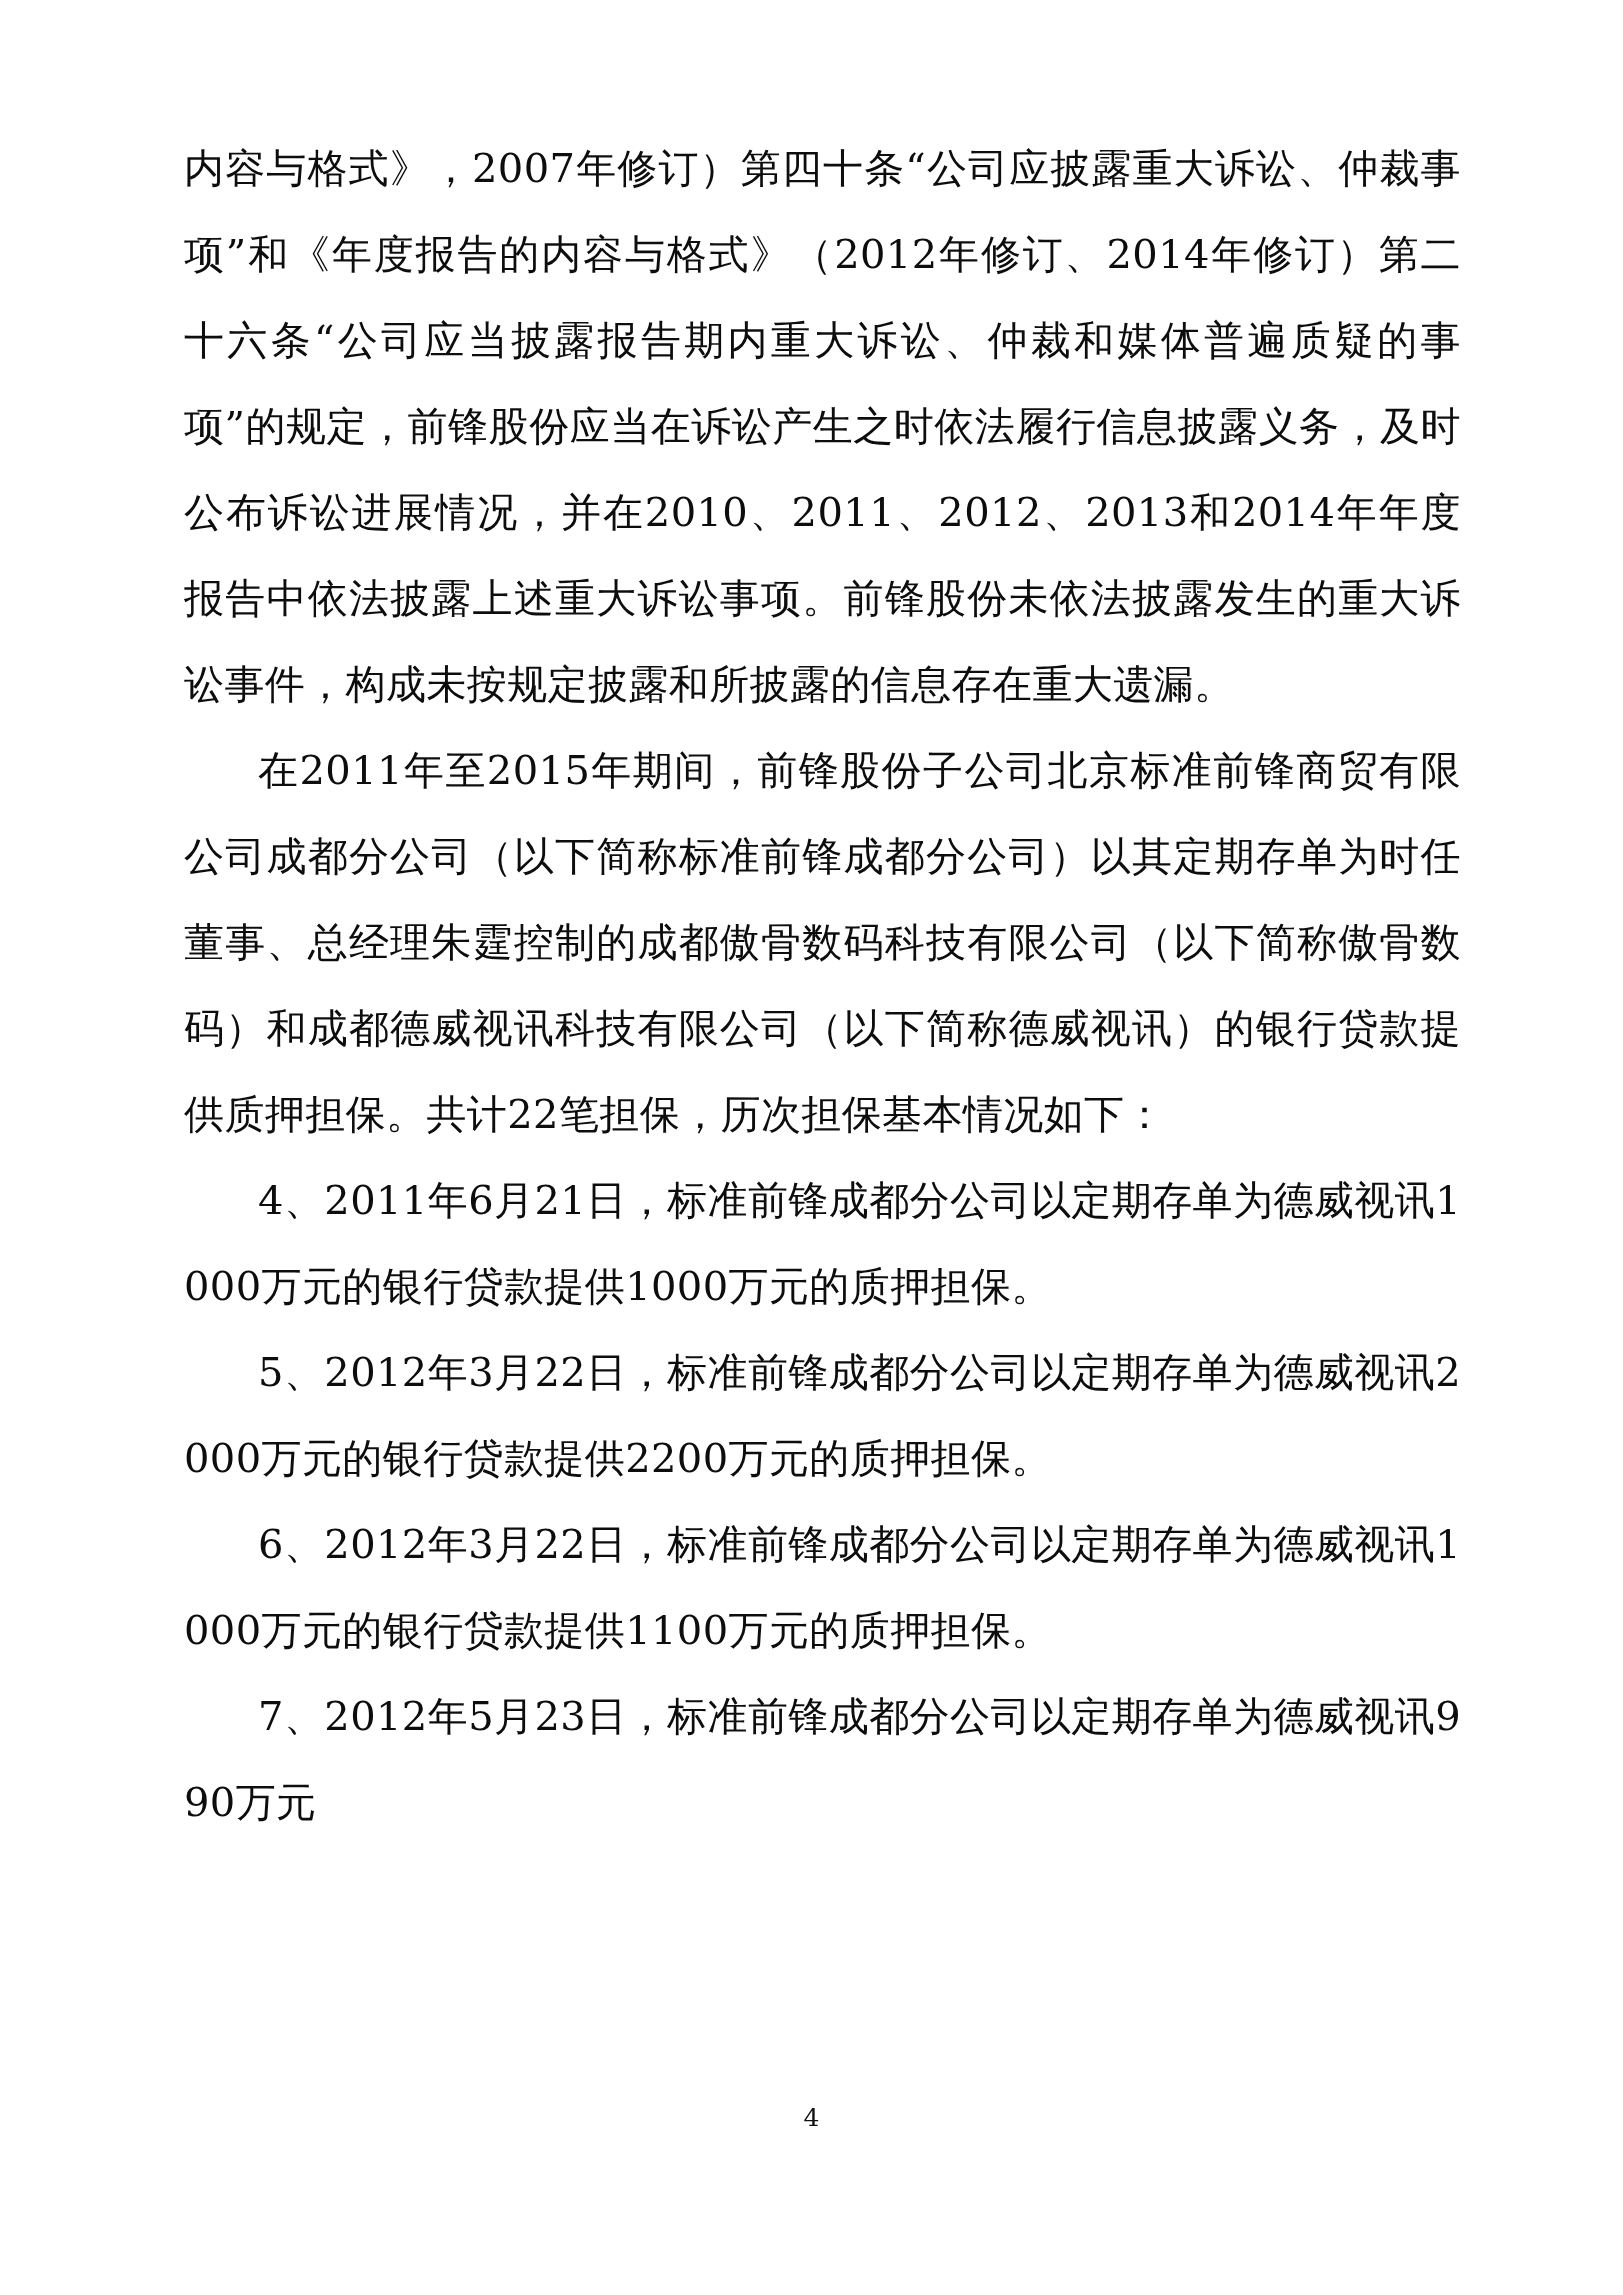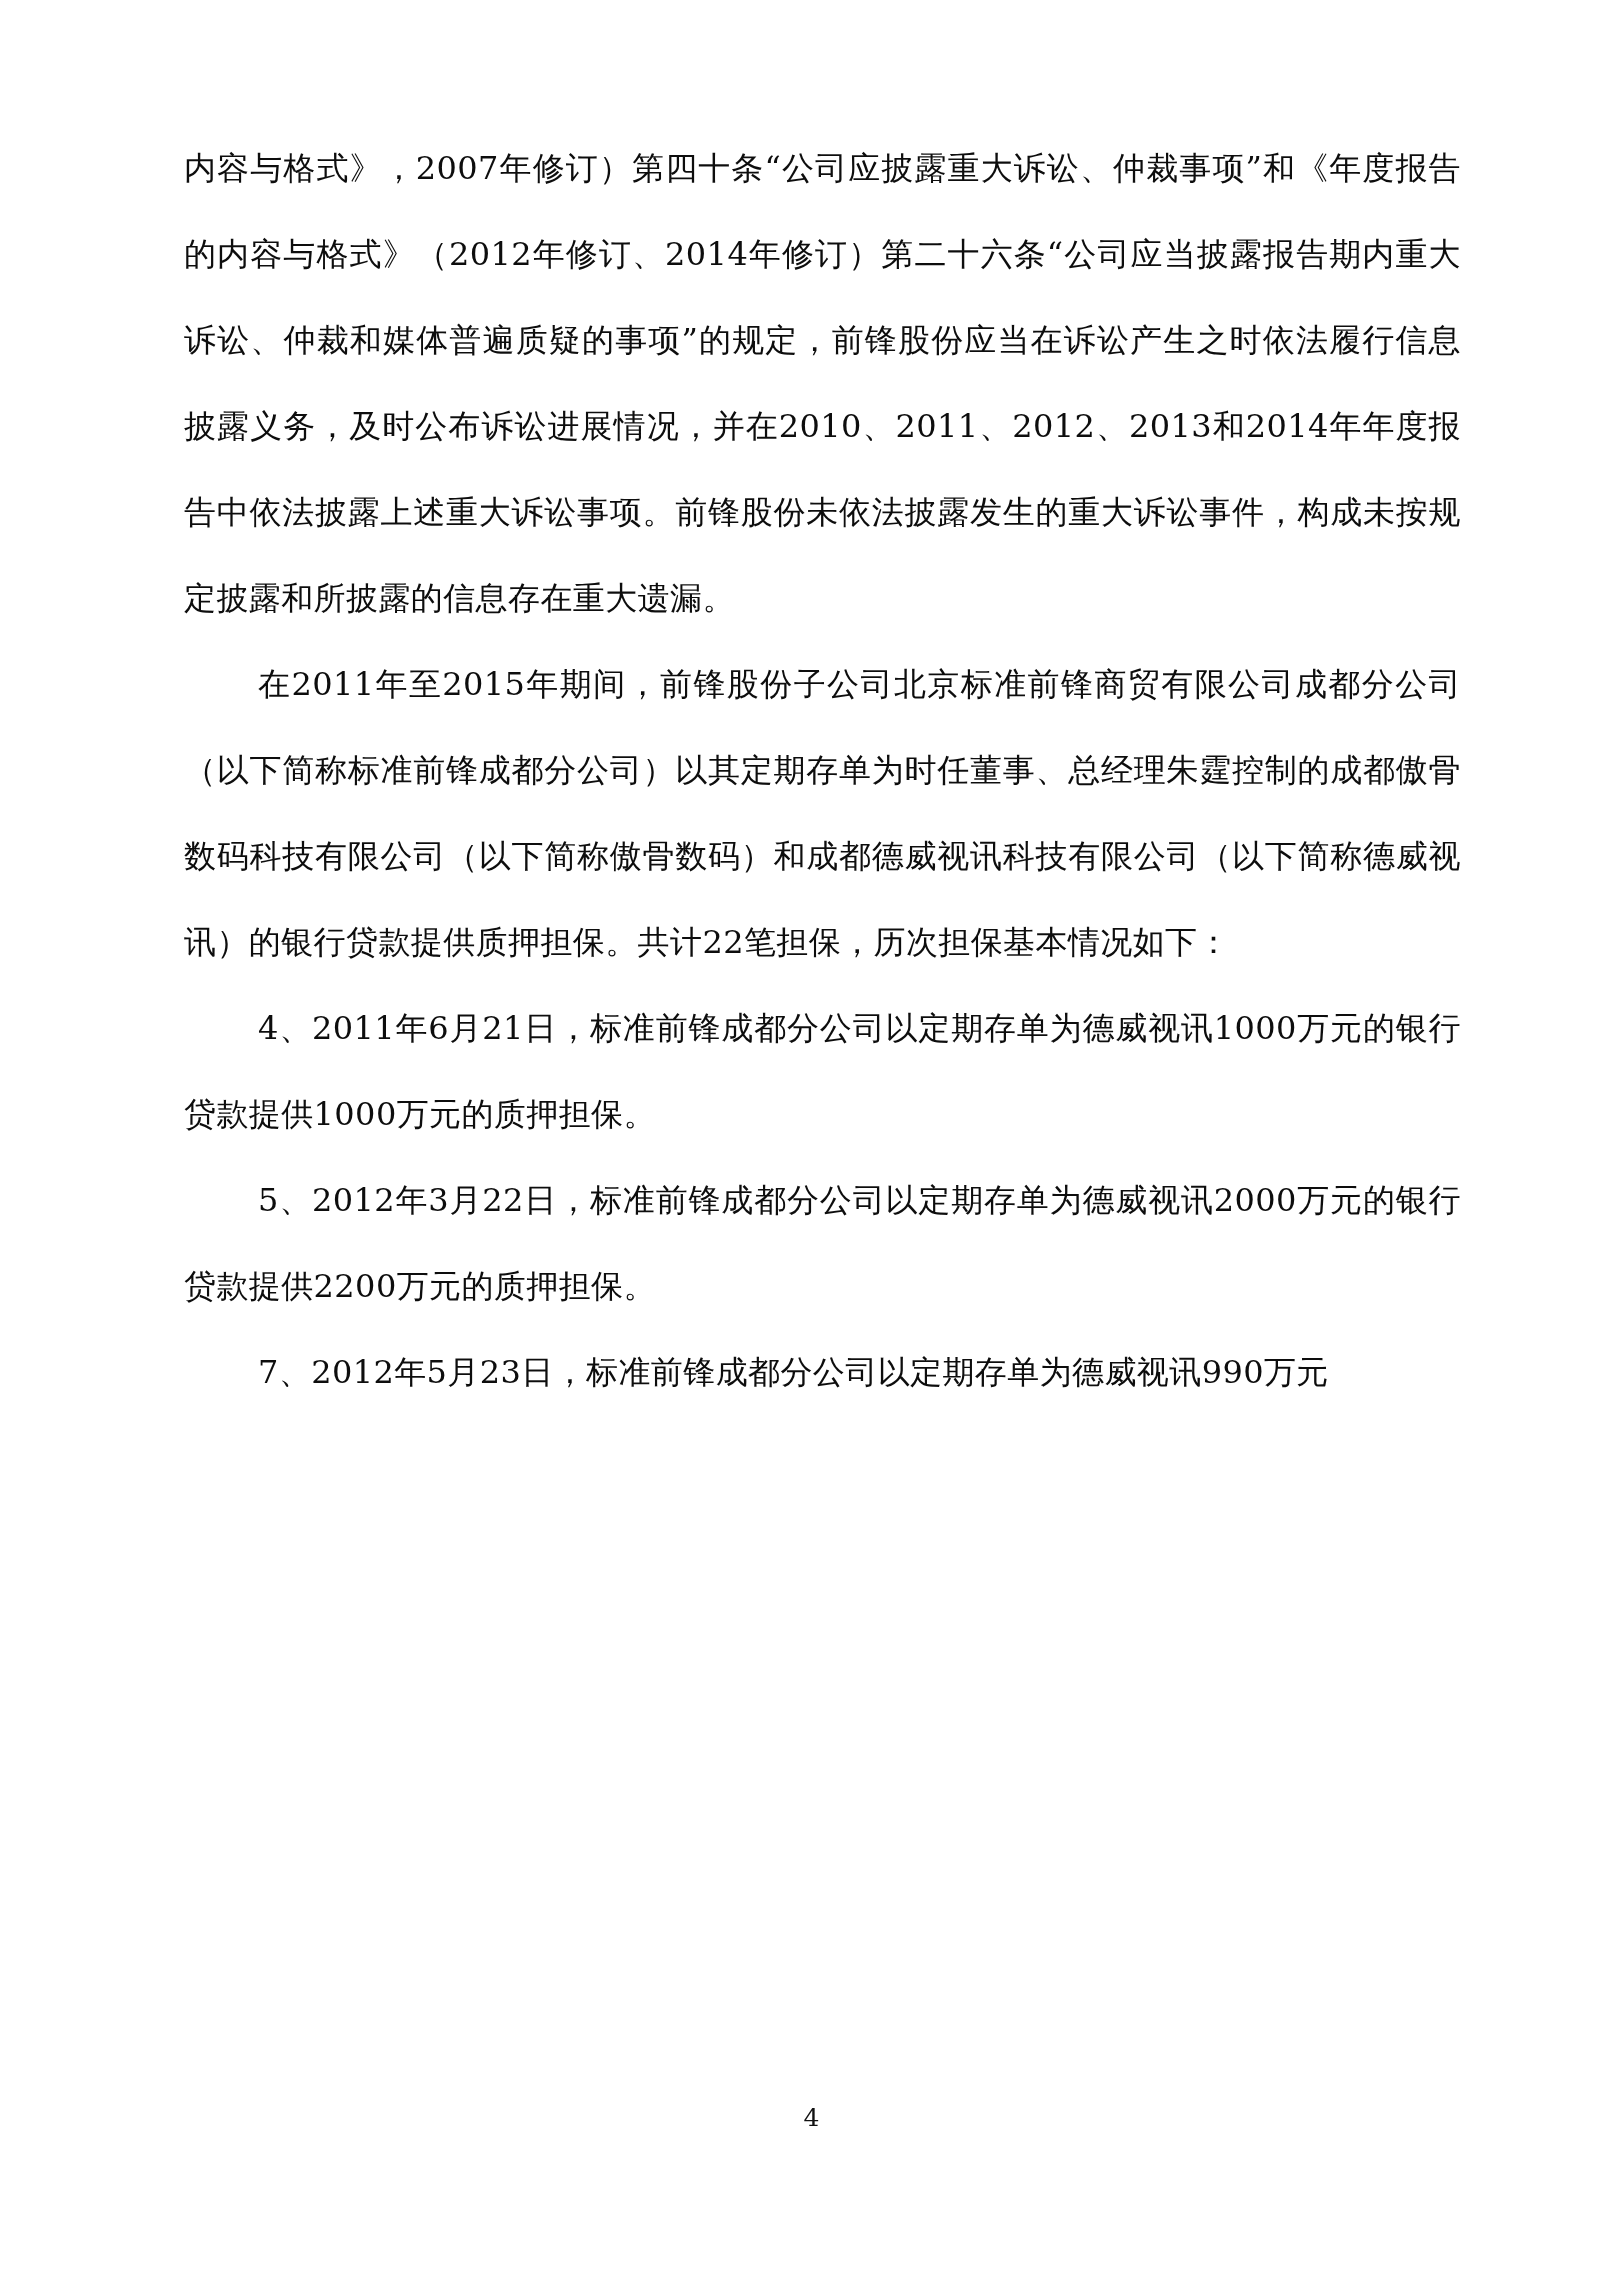--- a/index.html
+++ b/index.html
@@ -28,21 +28,21 @@
 
   .text-column {
     position: absolute;
     left: 184px;
     top: 125px;
     width: 1277px;
   }
 
   .para {
     margin: 0 0 0 0;
-    font-size: 32px;
+    font-size: 40px;
     line-height: 86px;
     text-align: justify;
     text-justify: inter-ideograph;
     letter-spacing: 0.4px;
     color: #0d0d0d;
     font-weight: 400;
     word-break: break-all;
   }
 
   .para.indent {
@@ -78,20 +78,21 @@
 
     <p class="para indent">在2011年至2015年期间，前锋股份子公司北京标准前锋商贸有限公司成都分公司（以下简称标准前锋成都分公司）以其定期存单为时任董事、总经理朱霆控制的成都傲骨数码科技有限公司（以下简称傲骨数码）和成都德威视讯科技有限公司（以下简称德威视讯）的银行贷款提供质押担保。共计22笔担保，历次担保基本情况如下：</p>
 
 
 
 
     <p class="para indent">4、2011年6月21日，标准前锋成都分公司以定期存单为德威视讯1000万元的银行贷款提供1000万元的质押担保。</p>
 
     <p class="para indent">5、2012年3月22日，标准前锋成都分公司以定期存单为德威视讯2000万元的银行贷款提供2200万元的质押担保。</p>
 
+    <p class="para indent">6、2012年3月22日，标准前锋成都分公司以定期存单为德威视讯1000万元的银行贷款提供1100万元的质押担保。</p>
 
     <p class="para indent">7、2012年5月23日，标准前锋成都分公司以定期存单为德威视讯990万元</p>
 
   </div>
 
   <div class="page-number">4</div>
 
 </div>
 
 

